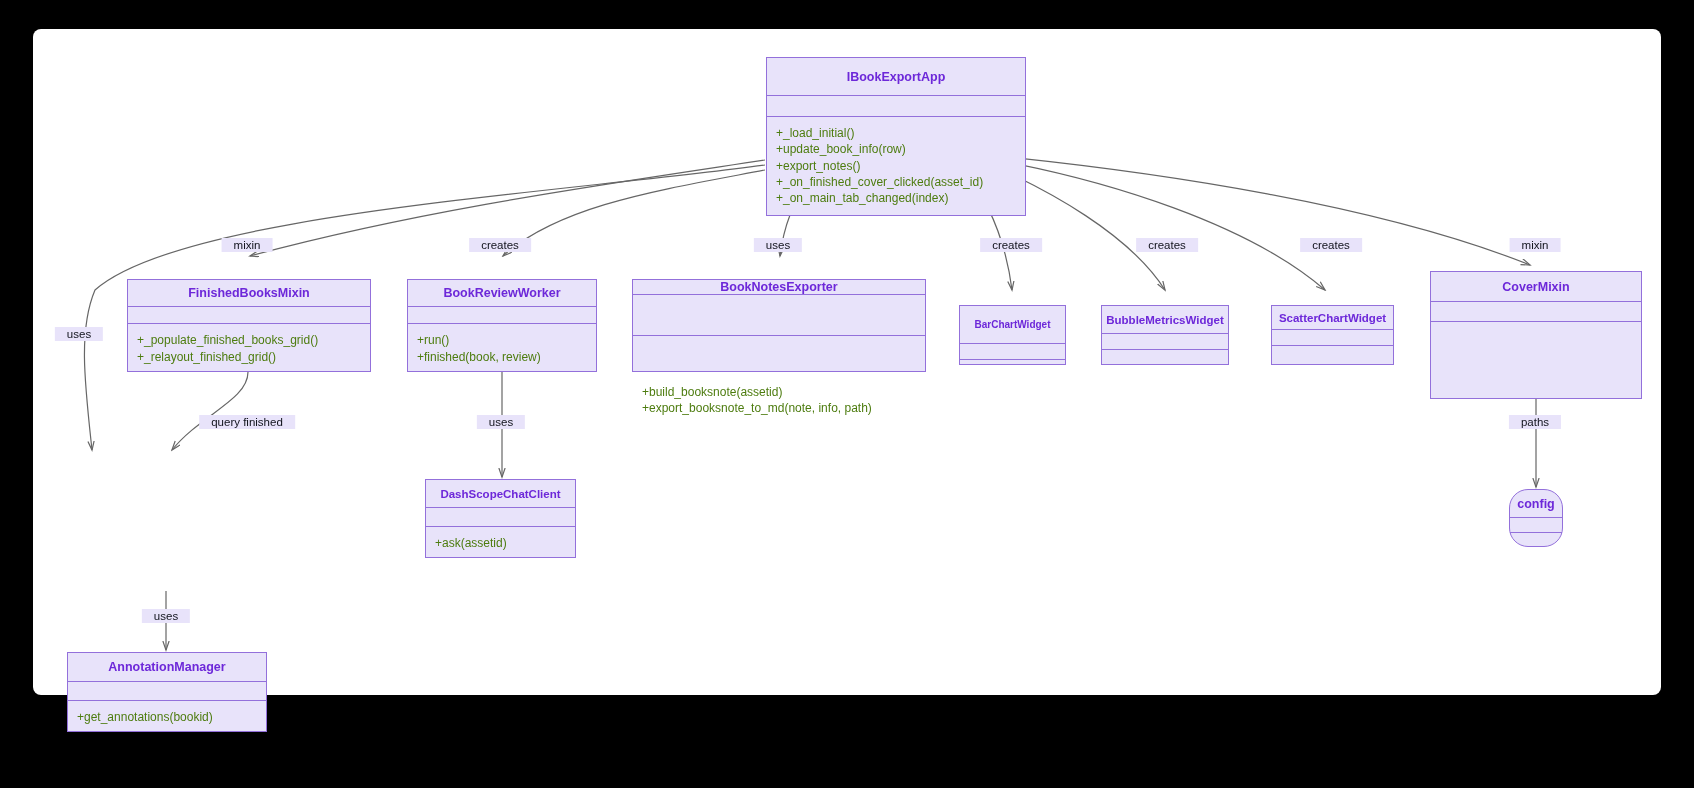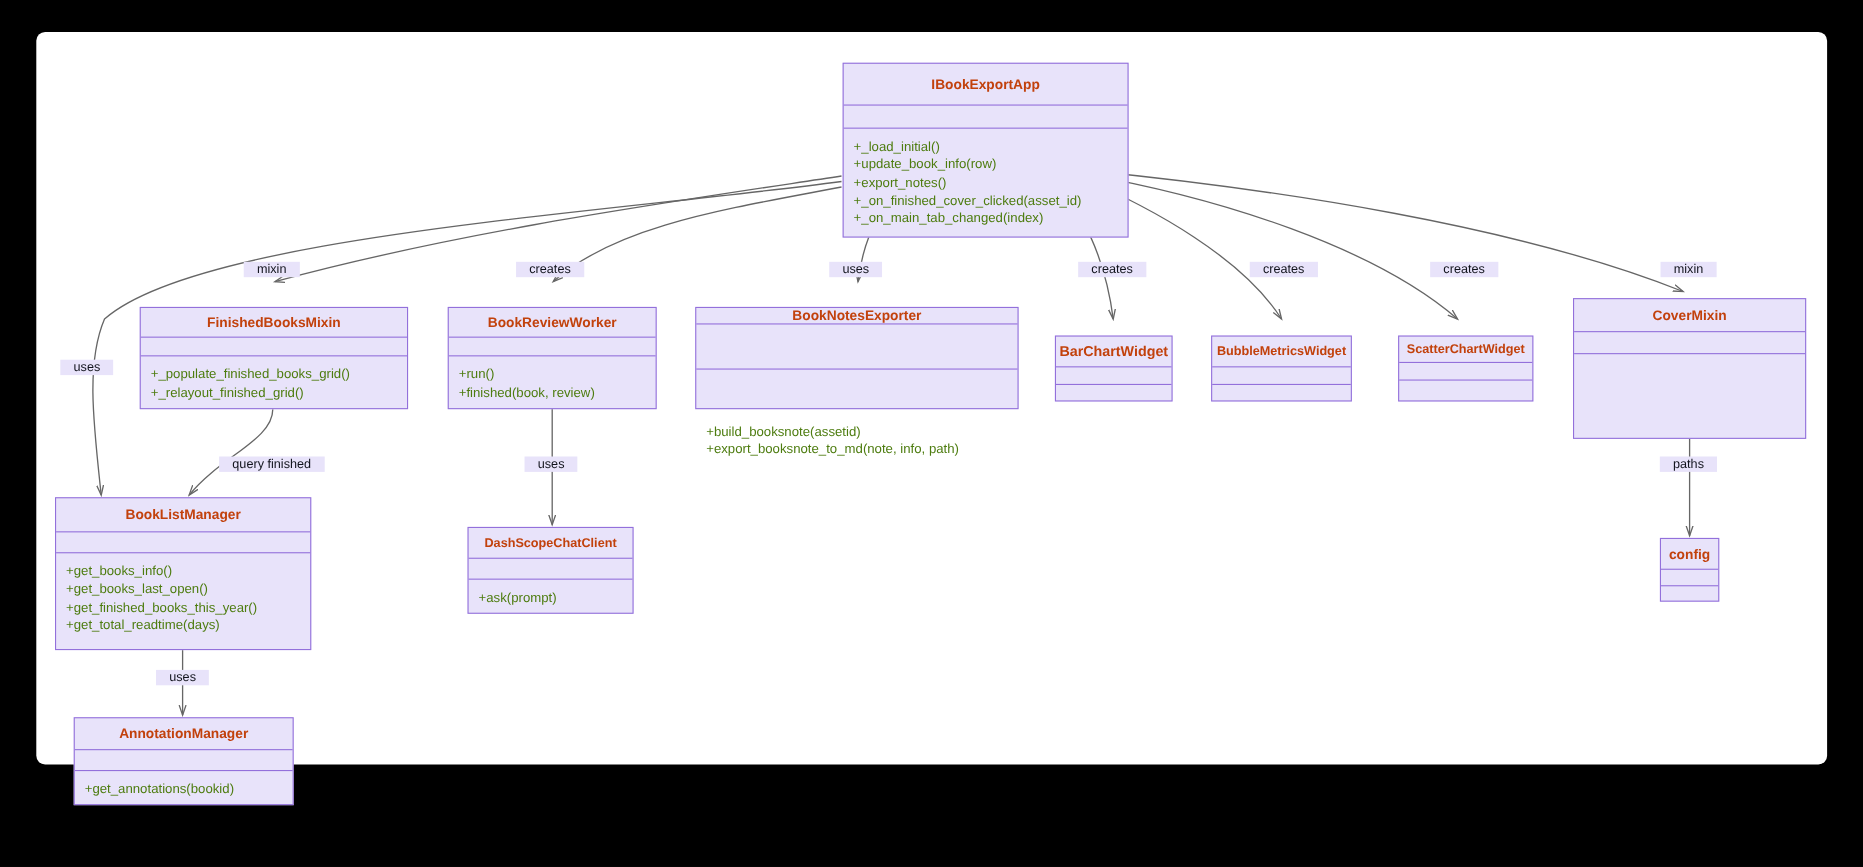--- a/index.html
+++ b/index.html
@@ -37,21 +37,21 @@
     box-sizing: border-box;
     background: #e8e3fa;
     border: 1.4px solid #9370db;
     display: flex;
     flex-direction: column;
   }
   .uml-title {
     text-align: center;
     font-weight: bold;
     font-size: 12.5px;
-    color: #c2410c;
+    color: #6d28d9;
     border-bottom: 1.4px solid #9370db;
     display: flex;
     align-items: center;
     justify-content: center;
     box-sizing: border-box;
   }
   .uml-attrs {
     border-bottom: 1.4px solid #9370db;
     box-sizing: border-box;
   }
@@ -150,21 +150,21 @@
   <div class="uml-class" style="left:632px; top:279px; width:294px; height:93px;gap:40px;">
     <div class="uml-title" style="height:30px;">BookNotesExporter</div>
     <div class="uml-attrs" style="height:19px;"></div>
     <div class="uml-methods">
       <div class="m">+build_booksnote(assetid)</div>
       <div class="m">+export_booksnote_to_md(note, info, path)</div>
     </div>
   </div>
 
   <div class="uml-class" style="left:959px; top:305px; width:107px; height:60px;">
-    <div class="uml-title" style="height:28px; font-size:13px;">BarChartWidget</div>
+    <div class="uml-title" style="height:38px; font-size:10px;">BarChartWidget</div>
     <div class="uml-attrs" style="height:16px;"></div>
     <div class="uml-methods" style="padding:0;"></div>
   </div>
 
   <div class="uml-class" style="left:1101px; top:305px; width:128px; height:60px;">
     <div class="uml-title" style="height:28px; font-size:11.5px;">BubbleMetricsWidget</div>
     <div class="uml-attrs" style="height:16px;"></div>
     <div class="uml-methods" style="padding:0;"></div>
   </div>
 
@@ -172,48 +172,38 @@
     <div class="uml-title" style="height:24px; font-size:11.5px;">ScatterChartWidget</div>
     <div class="uml-attrs" style="height:16px;"></div>
     <div class="uml-methods" style="padding:0;"></div>
   </div>
 
   <div class="uml-class" style="left:1430px; top:271px; width:212px; height:128px;">
     <div class="uml-title" style="height:30px;">CoverMixin</div>
     <div class="uml-attrs" style="height:20px;"></div>
   </div>
 
-  <div class="uml-class" style="left:50px; top:452px; width:233px; height:139px;">
-    <div class="uml-title" style="height:31px;">BookListManager</div>
-    <div class="uml-attrs" style="height:19px;"></div>
-    <div class="uml-methods">
-      <div class="m">+get_books_info()</div>
-      <div class="m">+get_books_last_open()</div>
-      <div class="m">+get_finished_books_this_year()</div>
-      <div class="m">+get_total_readtime(days)</div>
-    </div>
-  </div>
 
   <div class="uml-class" style="left:425px; top:479px; width:151px; height:79px;">
     <div class="uml-title" style="height:29px; font-size:11.5px;">DashScopeChatClient</div>
     <div class="uml-attrs" style="height:19px;"></div>
     <div class="uml-methods">
-      <div class="m">+ask(prompt)</div>
+      <div class="m">+ask(assetid)</div>
     </div>
   </div>
 
   <div class="uml-class" style="left:67px; top:652px; width:200px; height:80px;">
     <div class="uml-title" style="height:30px;">AnnotationManager</div>
     <div class="uml-attrs" style="height:19px;"></div>
     <div class="uml-methods">
       <div class="m">+get_annotations(bookid)</div>
     </div>
   </div>
 
-  <div class="uml-class" style="left:1509px; top:489px; width:54px; height:58px;">
+  <div class="uml-class" style="left:1509px; top:489px; width:54px; height:58px;border-radius:19px;">
     <div class="uml-title" style="height:28px;">config</div>
     <div class="uml-attrs" style="height:15px;"></div>
     <div class="uml-methods" style="padding:0;"></div>
   </div>
 
   <div class="edge-label" style="left:247px; top:238px;">mixin</div>
   <div class="edge-label" style="left:79px;  top:327px;">uses</div>
   <div class="edge-label" style="left:500px; top:238px;">creates</div>
   <div class="edge-label" style="left:778px; top:238px;">uses</div>
   <div class="edge-label" style="left:1011px; top:238px;">creates</div>

